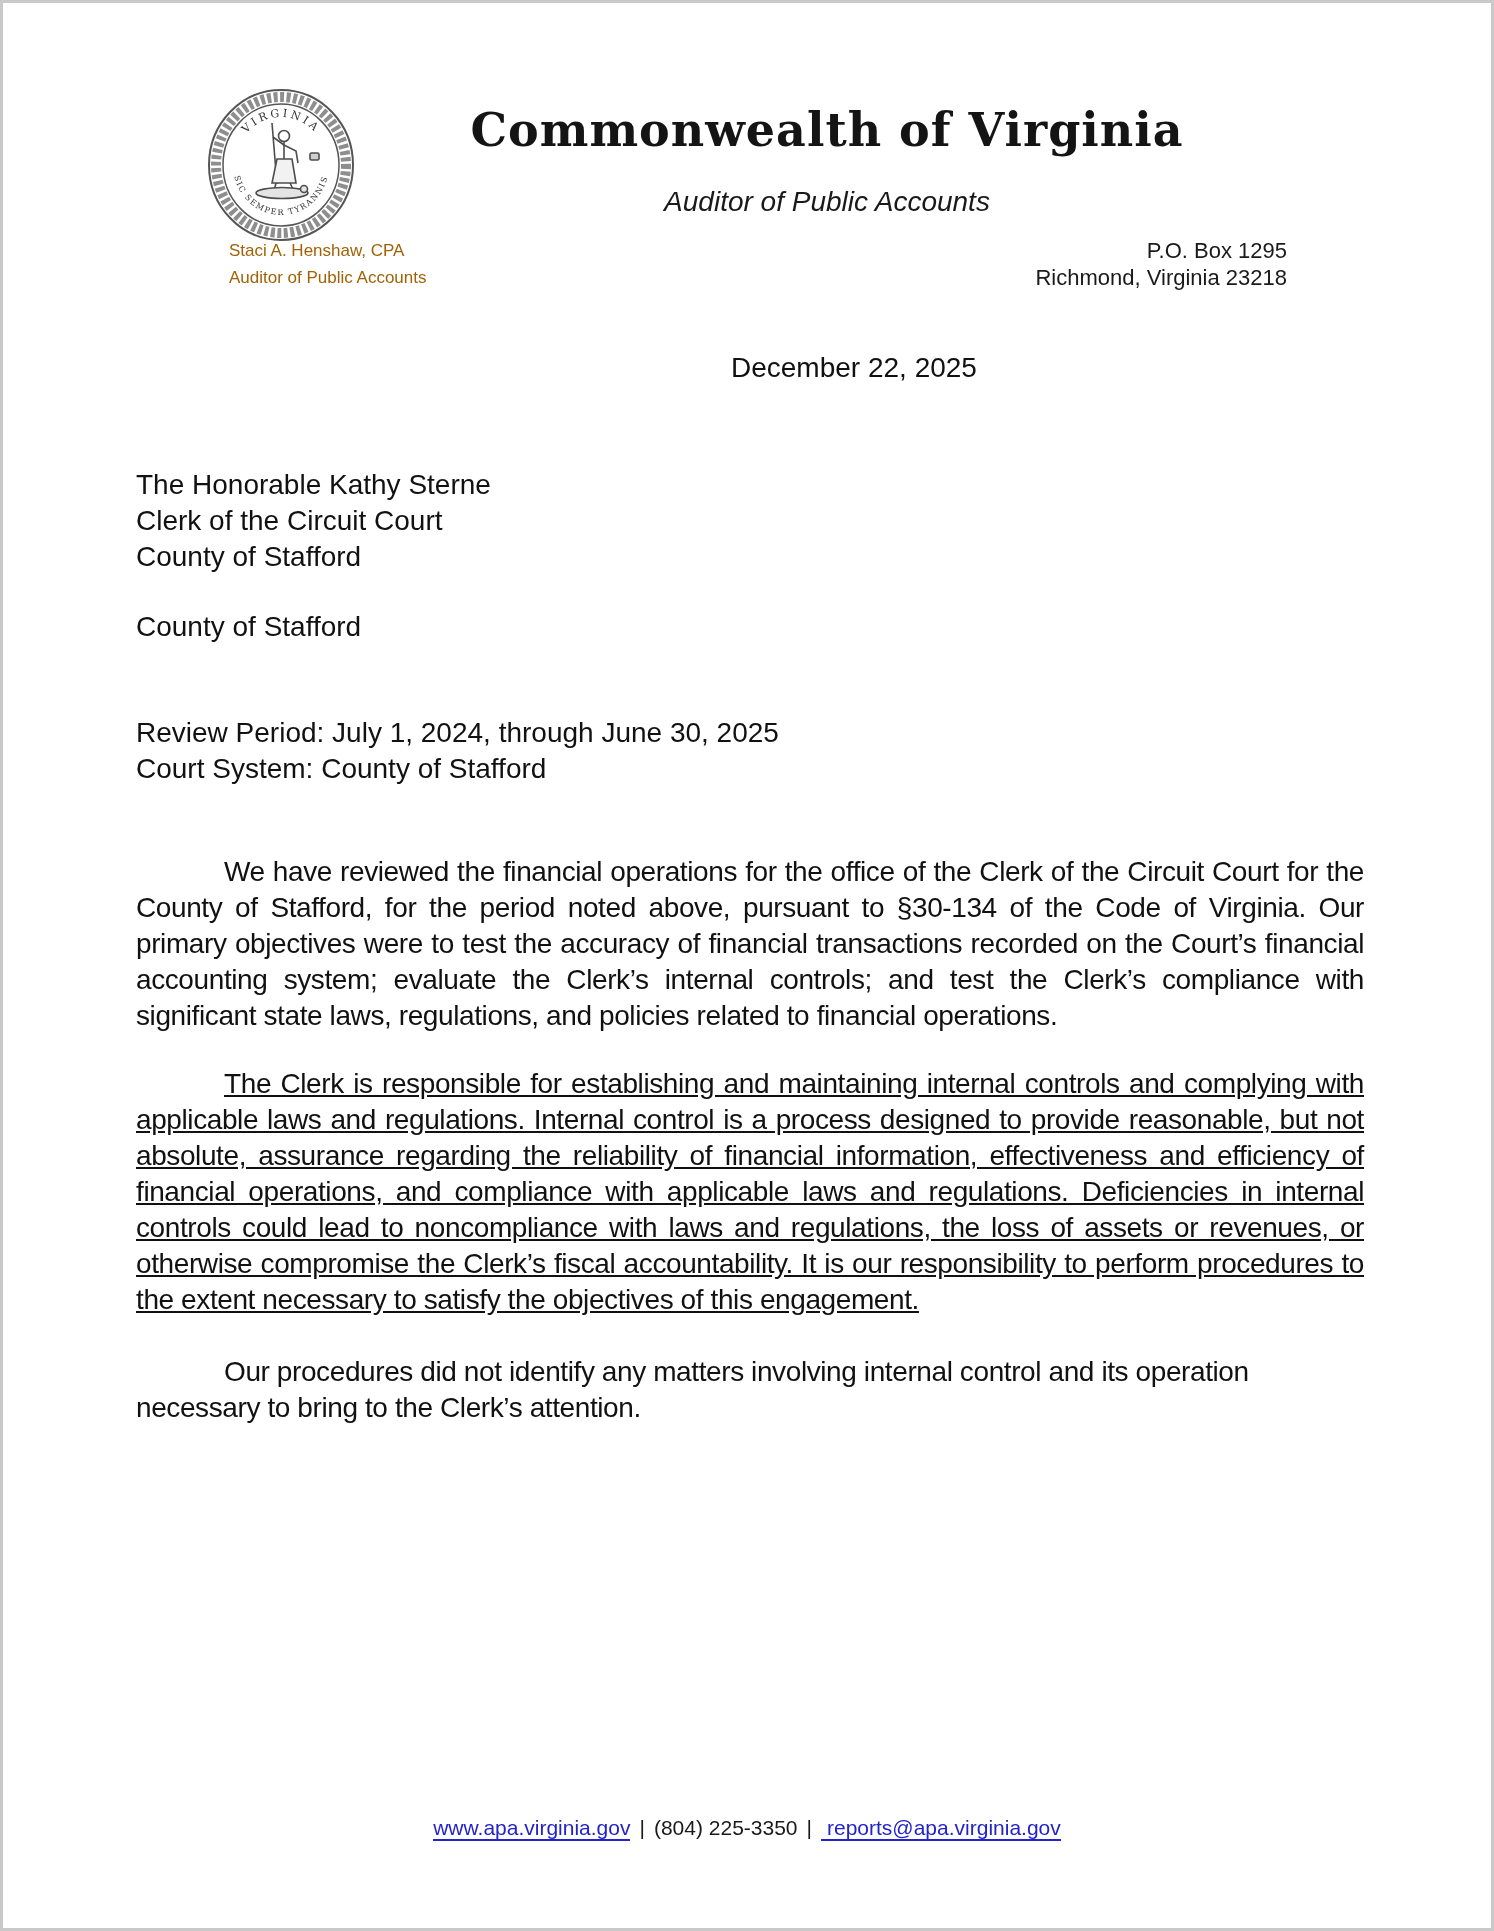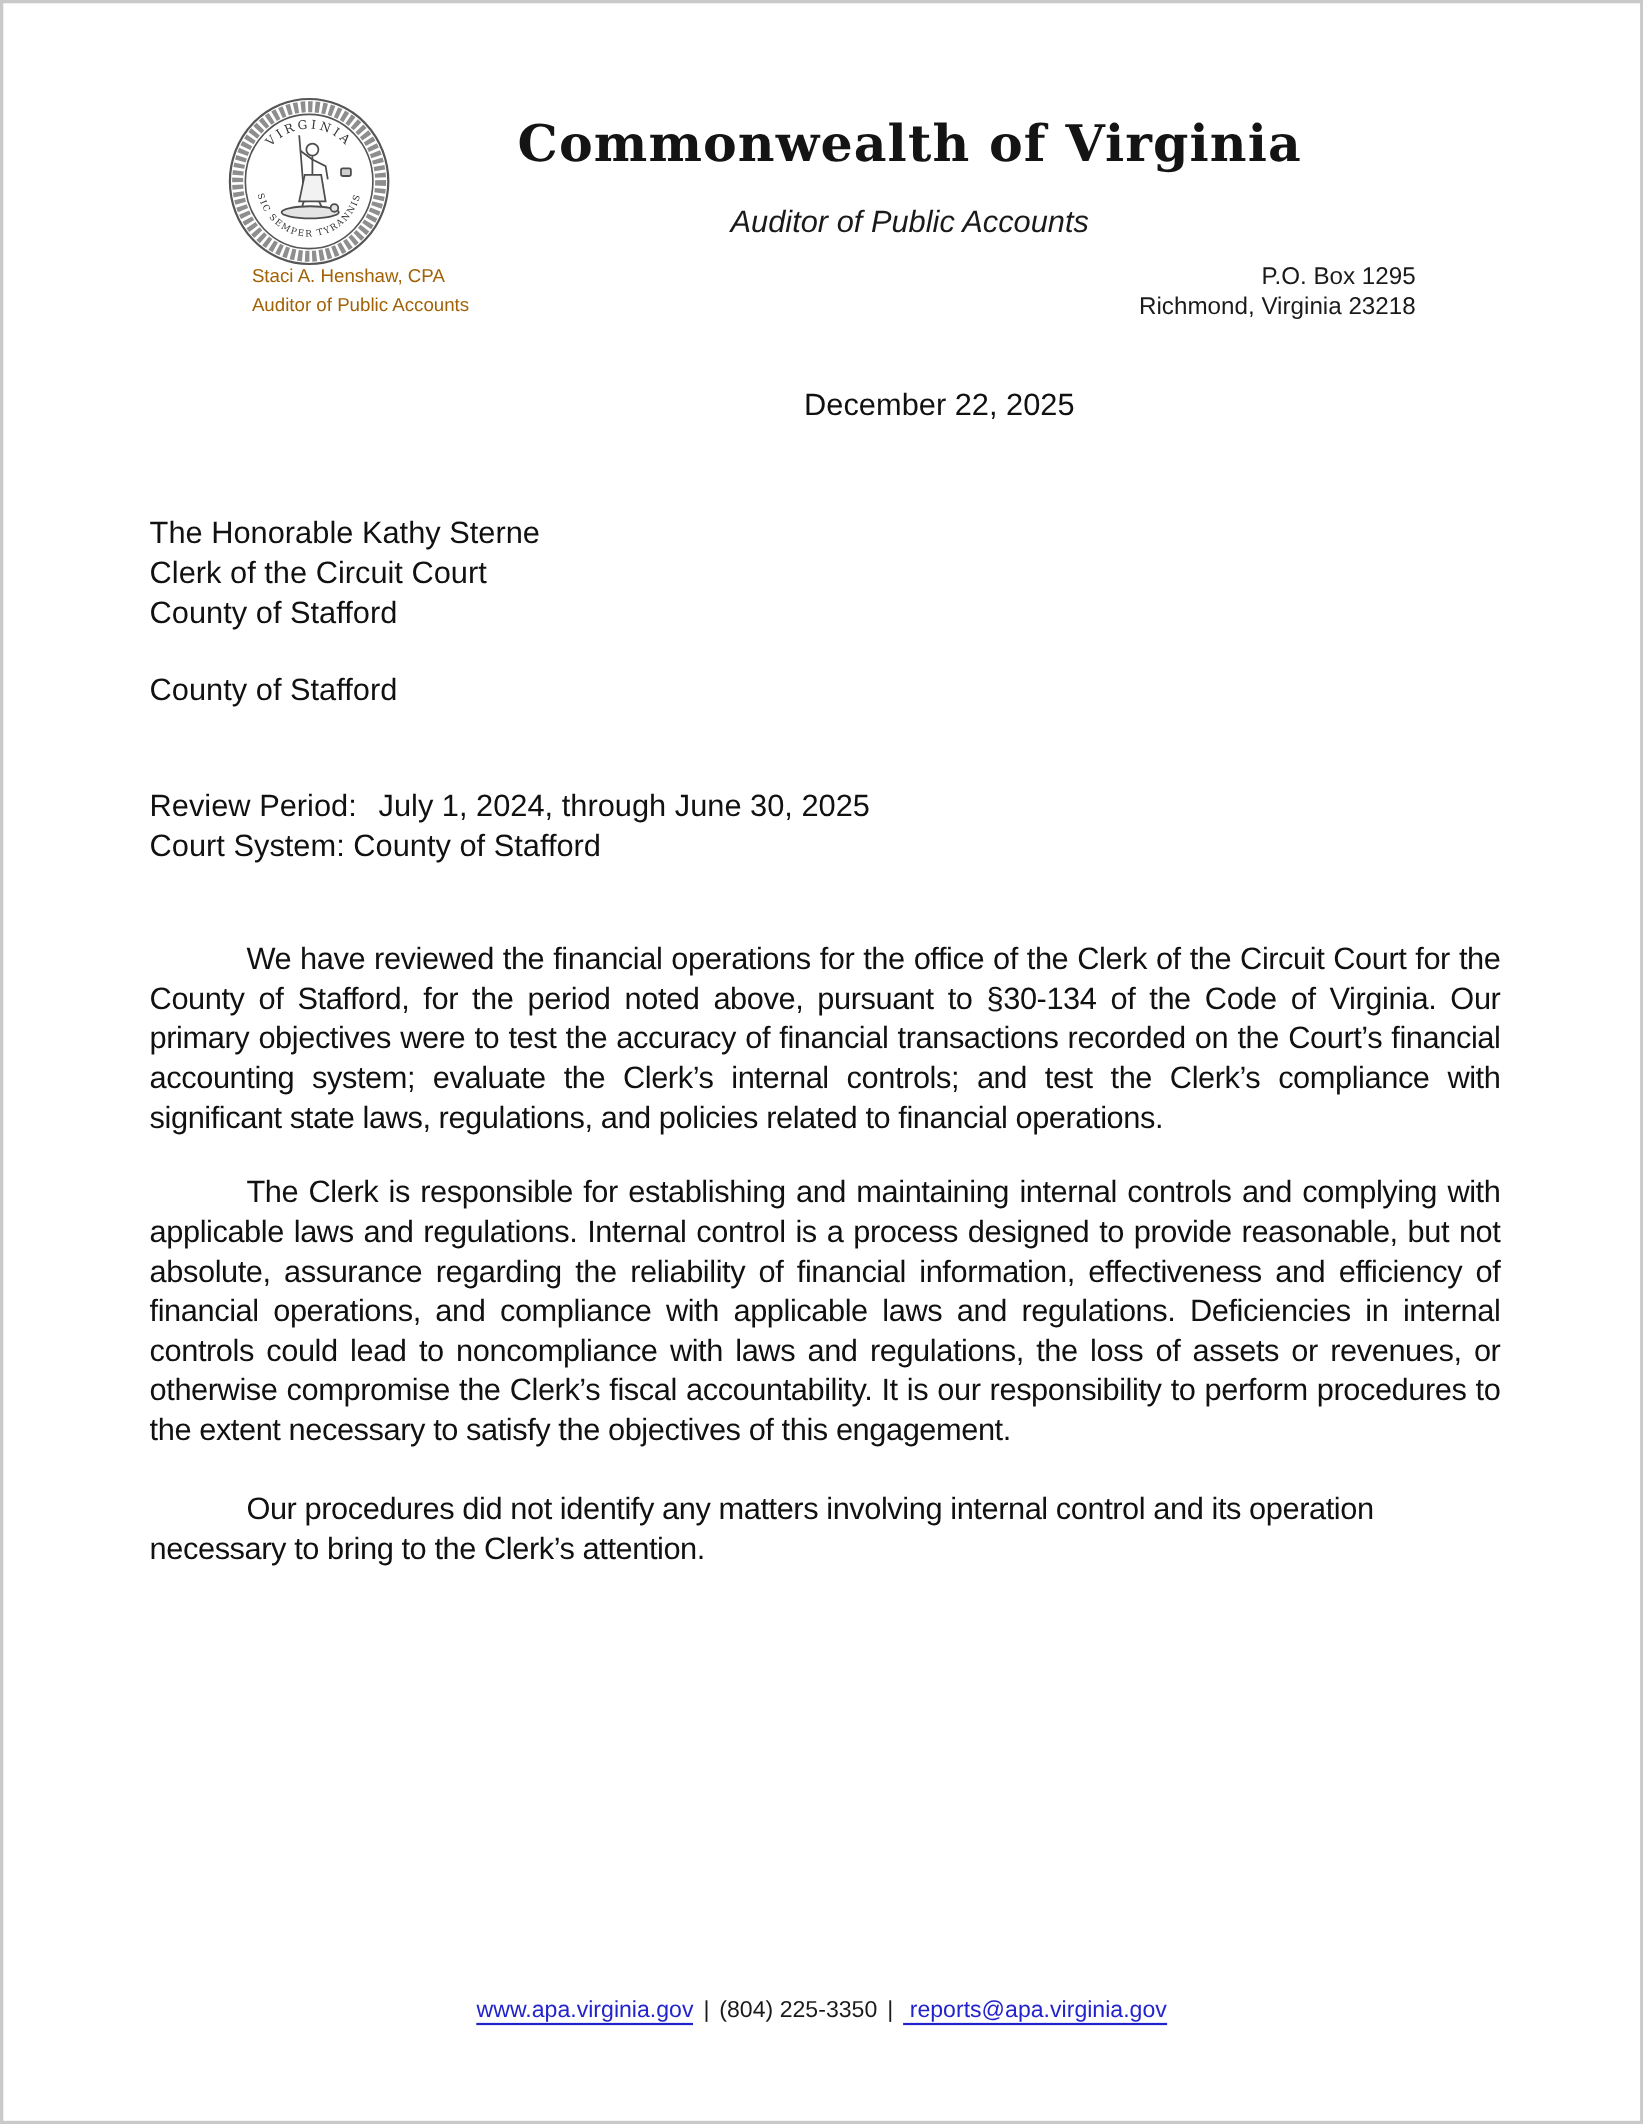--- a/index.html
+++ b/index.html
@@ -78,29 +78,29 @@
   .block {
     position: absolute;
     left: 133px;
     width: 1228px;
     font-size: 28px;
     line-height: 36px;
   }
   .recipient-1 { top: 464px; }
   .recipient-2 { top: 606px; }
   .reference   { top: 712px; }
-  .ref-gap { margin-left: 12px; }
+  .ref-gap { margin-left: 0; }
 
   .para {
     text-align: justify;
     text-indent: 88px;
     letter-spacing: -0.4px;
   }
   .para-1 { top: 851px; }
-  .para-2 { top: 1063px; }
+  .para-2 { top: 1063px; text-decoration: underline; }
   .para-3 { top: 1351px; text-align: left; }
 
   
   .footer-line {
     position: absolute;
     top: 1813px;
     left: 0;
     width: 100%;
     text-align: center;
     font-size: 21px;

